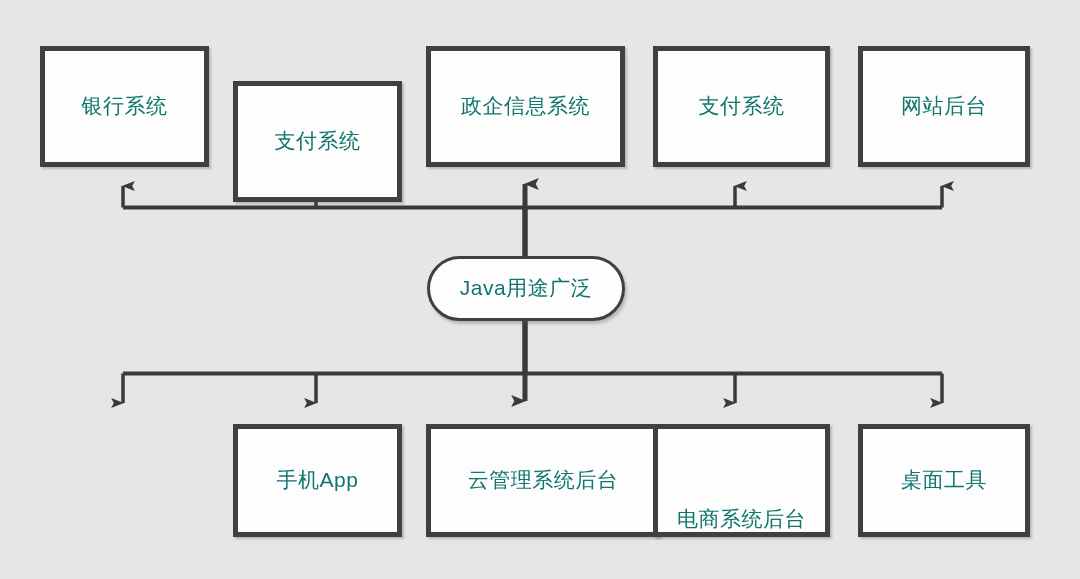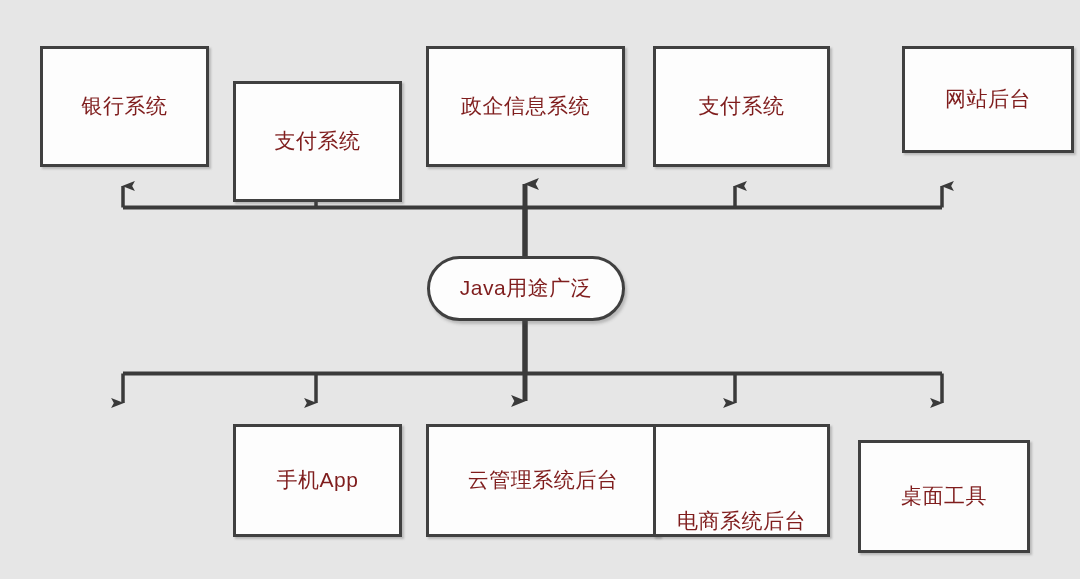--- a/index.html
+++ b/index.html
@@ -24,26 +24,26 @@
     position: absolute;
     left: 0;
     top: 0;
     width: 1080px;
     height: 579px;
   }
   .node {
     position: absolute;
     box-sizing: border-box;
     background: #fdfdfd;
-    border: 3px solid #404040;
+    border: 5px solid #404040;
     display: flex;
     align-items: center;
     justify-content: center;
     text-align: center;
-    color: #7f1d1d;
+    color: #0f766e;
     font-size: 21px;
     line-height: 1.25;
     letter-spacing: 0.5px;
     box-shadow: 2px 2px 2px rgba(80,80,80,0.30);
     z-index: 2;
   }
   .node-label {
     display: block;
     padding: 0 6px;
     white-space: nowrap;
@@ -111,38 +111,38 @@
   </div>
 
   <div class="node" style="left:426px; top:46px; width:199px; height:121px;">
     <span class="node-label">政企信息系统</span>
   </div>
 
   <div class="node" style="left:653px; top:46px; width:177px; height:121px;">
     <span class="node-label">支付系统</span>
   </div>
 
-  <div class="node" style="left:858px; top:46px; width:172px; height:107px;margin-left:44px;">
+  <div class="node" style="left:858px; top:46px; width:172px; height:121px;">
     <span class="node-label">网站后台</span>
   </div>
 
   <div class="node center-node" style="left:427px; top:256px; width:198px; height:65px;">
     <span class="node-label">Java用途广泛</span>
   </div>
 
 
   <div class="node" style="left:233px; top:424px; width:169px; height:113px;">
     <span class="node-label">手机App</span>
   </div>
 
   <div class="node" style="left:426px; top:424px; width:234px; height:113px;">
     <span class="node-label">云管理系统后台</span>
   </div>
 
   <div class="node" style="left:653px; top:424px; width:177px; height:113px;align-items:flex-end;">
     <span class="node-label">电商系统后台</span>
   </div>
 
-  <div class="node" style="left:858px; top:424px; width:172px; height:113px;margin-top:16px;">
+  <div class="node" style="left:858px; top:424px; width:172px; height:113px;">
     <span class="node-label">桌面工具</span>
   </div>
 
 </div>
 
 </body></html>

